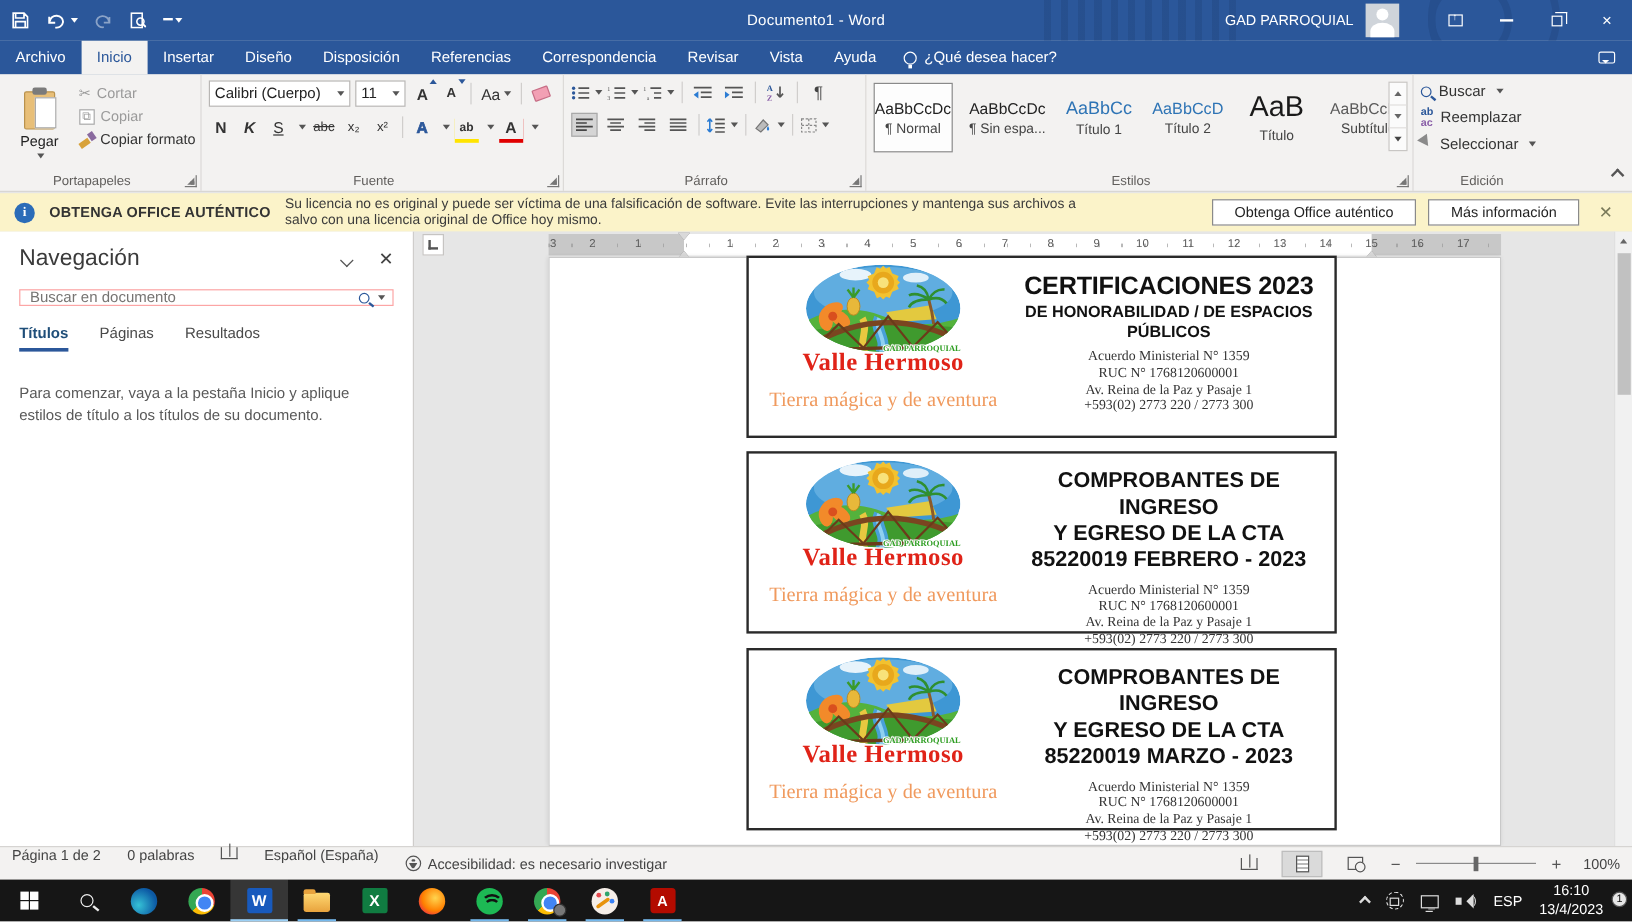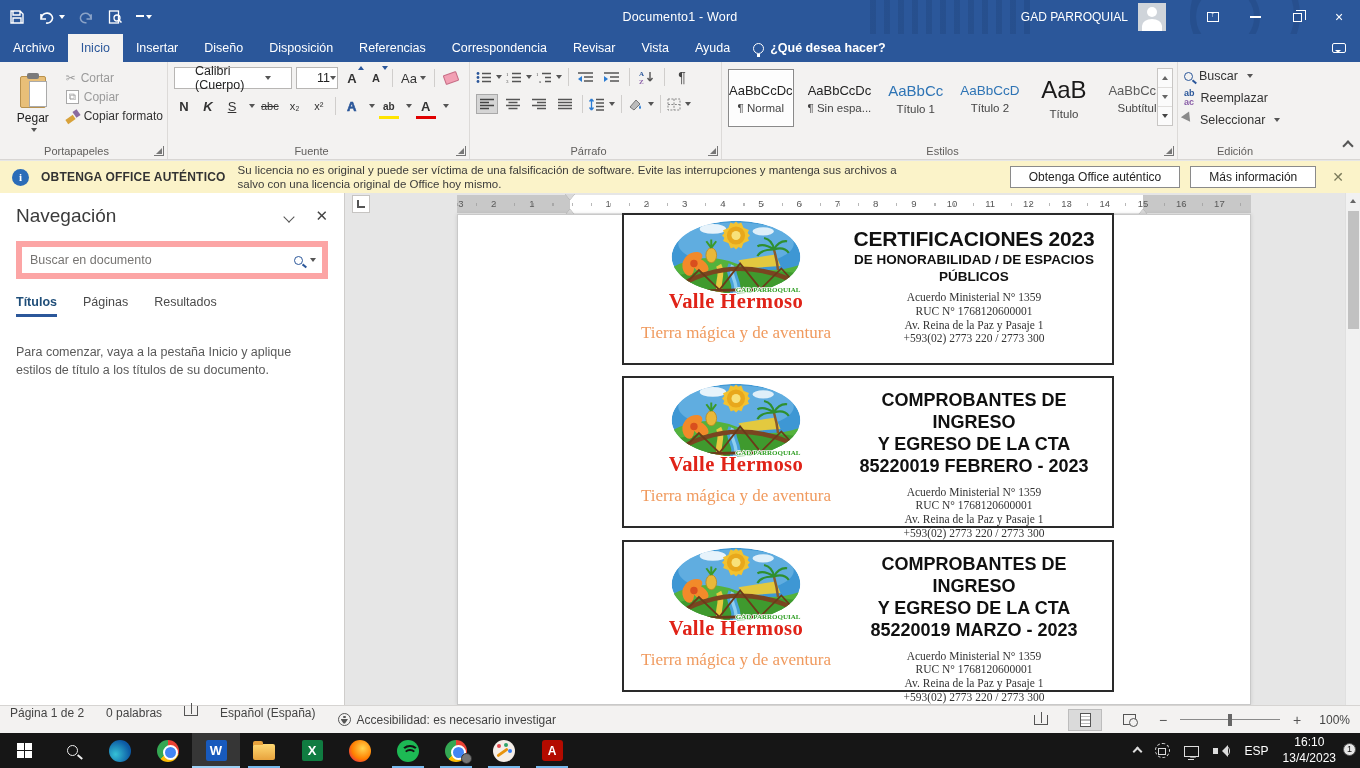--- a/index.html
+++ b/index.html
@@ -28,21 +28,21 @@
   .ico-min { width:11px; height:1.5px; background:#fff; display:block; }
   .ico-restore { width:9px; height:9px; border:1.2px solid #fff; position:relative; display:block; }
   .ico-restore::before { content:""; position:absolute; left:2px; top:-4px; width:9px; height:9px; border:1.2px solid #fff; border-bottom:none; border-left:none; }
   .ico-ribopt { width:12px; height:10px; border:1.2px solid #fff; position:relative; display:block; }
   .ico-ribopt::after { content:"↑"; position:absolute; left:2.5px; top:-3px; font-size:8px; }
 
   
   .menubar { position:absolute; top:34px; left:0; width:100%; height:28px; background:#2b579a; display:flex; align-items:stretch; color:#fff; }
   .mtab { padding:0 13px; display:flex; align-items:center; font-size:12.5px; cursor:default; }
   .mtab.active { background:#f3f2f1; color:#2b579a; }
-  .tellme { display:flex; align-items:center; gap:6px; padding:0 10px; font-size:12.5px;font-weight:bold; }
+  .tellme { display:flex; align-items:center; gap:6px; padding:0 10px; font-size:12.5px; }
   .bulb { width:11px; height:11px; border:1.4px solid #fff; border-radius:50%; position:relative; }
   .bulb::after { content:""; position:absolute; left:2.4px; top:10px; width:3px; height:3px; background:#fff; }
   .feedback { margin-left:auto; margin-right:14px; display:flex; align-items:center; }
   .ico-bubble { width:14px; height:10px; border:1.3px solid #fff; border-radius:2px; position:relative; display:block; }
   .ico-bubble::after { content:""; position:absolute; left:2px; bottom:-4px; border:3px solid transparent; border-top-color:#fff; }
 
   
   .ribbon { position:absolute; top:62px; left:0; width:100%; height:98px; background:#f3f2f1; border-bottom:1px solid #d8d6d4; display:flex; }
   .rgroup { position:relative; border-right:1px solid #dcdad8; padding:5px 4px 18px 6px; }
   .rlabel { position:absolute; bottom:2px; left:0; right:14px; text-align:center; font-size:11px; color:#605e5c; }
@@ -58,21 +58,21 @@
   .clipico::after { content:""; position:absolute; left:8px; top:4px; width:16px; height:24px; background:#fff; border:1px solid #aaa; }
   .clip-small { display:flex; flex-direction:column; gap:5px; padding-top:4px; font-size:12px; color:#9a9a9a; }
   .clip-small .row { display:flex; align-items:center; gap:5px; white-space:nowrap; }
   .clip-small .row.en { color:#333; }
   .brushico { width:13px; height:13px; position:relative; }
   .brushico::before { content:""; position:absolute; left:0; top:7px; width:9px; height:5px; background:#d8a23a; transform:rotate(-35deg); }
   .brushico::after { content:""; position:absolute; right:0; top:0; width:5px; height:7px; background:#8a6a9f; transform:rotate(-35deg); }
 
   .grp-font { width:302px; display:flex; flex-direction:column; gap:7px; }
   .frow { display:flex; align-items:center; gap:4px; }
-  .combo { background:#fff; border:1px solid #b8b6b4; height:22px; display:flex; align-items:center; padding:0 20px; font-size:12.5px; color:#222; }
+  .combo { background:#fff; border:1px solid #b8b6b4; height:22px; display:flex; align-items:center; padding:0 4px; font-size:12.5px; color:#222; }
   .combo .car { margin-left:auto; }
   .fbtn { min-width:20px; height:20px; display:flex; align-items:center; justify-content:center; font-size:13px; color:#333; padding:0 2px; }
   .vsep { width:1px; height:18px; background:#d0cecc; margin:0 2px; }
   .grow-a { font-weight:bold; position:relative; }
   .sup-car-up { position:absolute; top:-2px; right:-2px; width:0; height:0; border-left:3px solid transparent; border-right:3px solid transparent; border-bottom:4px solid #2b579a; }
   .sup-car-dn { position:absolute; top:-2px; right:-2px; width:0; height:0; border-left:3px solid transparent; border-right:3px solid transparent; border-top:4px solid #2b579a; }
   .eraser { width:14px; height:10px; background:#f2a0b4; border:1px solid #c76e86; transform:rotate(-20deg); border-radius:1px; }
   .uline-y { box-shadow:0 3px 0 #ffe400; }
   .uline-r { box-shadow:0 3px 0 #e00000; }
   .fx-a { color:#2b579a; -webkit-text-stroke:.6px #2b579a; font-weight:bold; }
@@ -115,21 +115,21 @@
   .lic-btn { background:#fff; border:1px solid #8a8a8a; padding:3px 18px; font-size:12px; color:#222; white-space:nowrap; }
   .lic-x { color:#7a7a5a; font-size:14px; margin-left:6px; margin-right:4px; }
 
   
   .navpane { position:absolute; top:193px; left:0; width:345px; height:512px; background:#fff; border-right:1px solid #cfcdcb; padding:12px 16px; }
   .nav-head { display:flex; align-items:center; }
   .nav-title { font-size:19px; color:#3b3b3b; font-weight:400; }
   .nav-head .ctl { margin-left:auto; display:flex; gap:22px; color:#555; align-items:center; }
   .chev-dn { display:inline-block; width:8px; height:8px; border-left:1.6px solid #555; border-bottom:1.6px solid #555; transform:rotate(-45deg); }
   .nav-x { font-size:15px; color:#444; }
-  .nav-search { margin-top:14px; height:38px; border:6px solid #fca5a5; display:flex; align-items:center; background:#fff; }
+  .nav-search { margin-top:14px; height:14px; border:1px solid #fca5a5; display:flex; align-items:center; background:#fff; }
   .nav-search input { flex:1; border:none; outline:none; font-size:12.5px; color:#444; padding:0 8px; font-family:"Liberation Sans",sans-serif; background:transparent; }
   .nav-search input::placeholder { color:#767472; }
   .mag2 { width:9px; height:9px; border:1.8px solid #2b579a; border-radius:50%; position:relative; display:block; margin-right:4px; }
   .mag2::after { content:""; position:absolute; left:7px; top:8px; width:5px; height:1.8px; background:#2b579a; transform:rotate(40deg); }
   .nav-tabs { display:flex; gap:26px; margin-top:16px; font-size:12.5px; color:#4a4a4a; }
   .nav-tab { padding-bottom:5px; }
   .nav-tab.active { color:#1f4e79; font-weight:bold; border-bottom:3px solid #2b579a; }
   .nav-body { margin-top:26px; font-size:12.5px; color:#595959; line-height:1.45; display:flex; flex-direction:column; gap:16px; padding-right:6px; }
 
   

